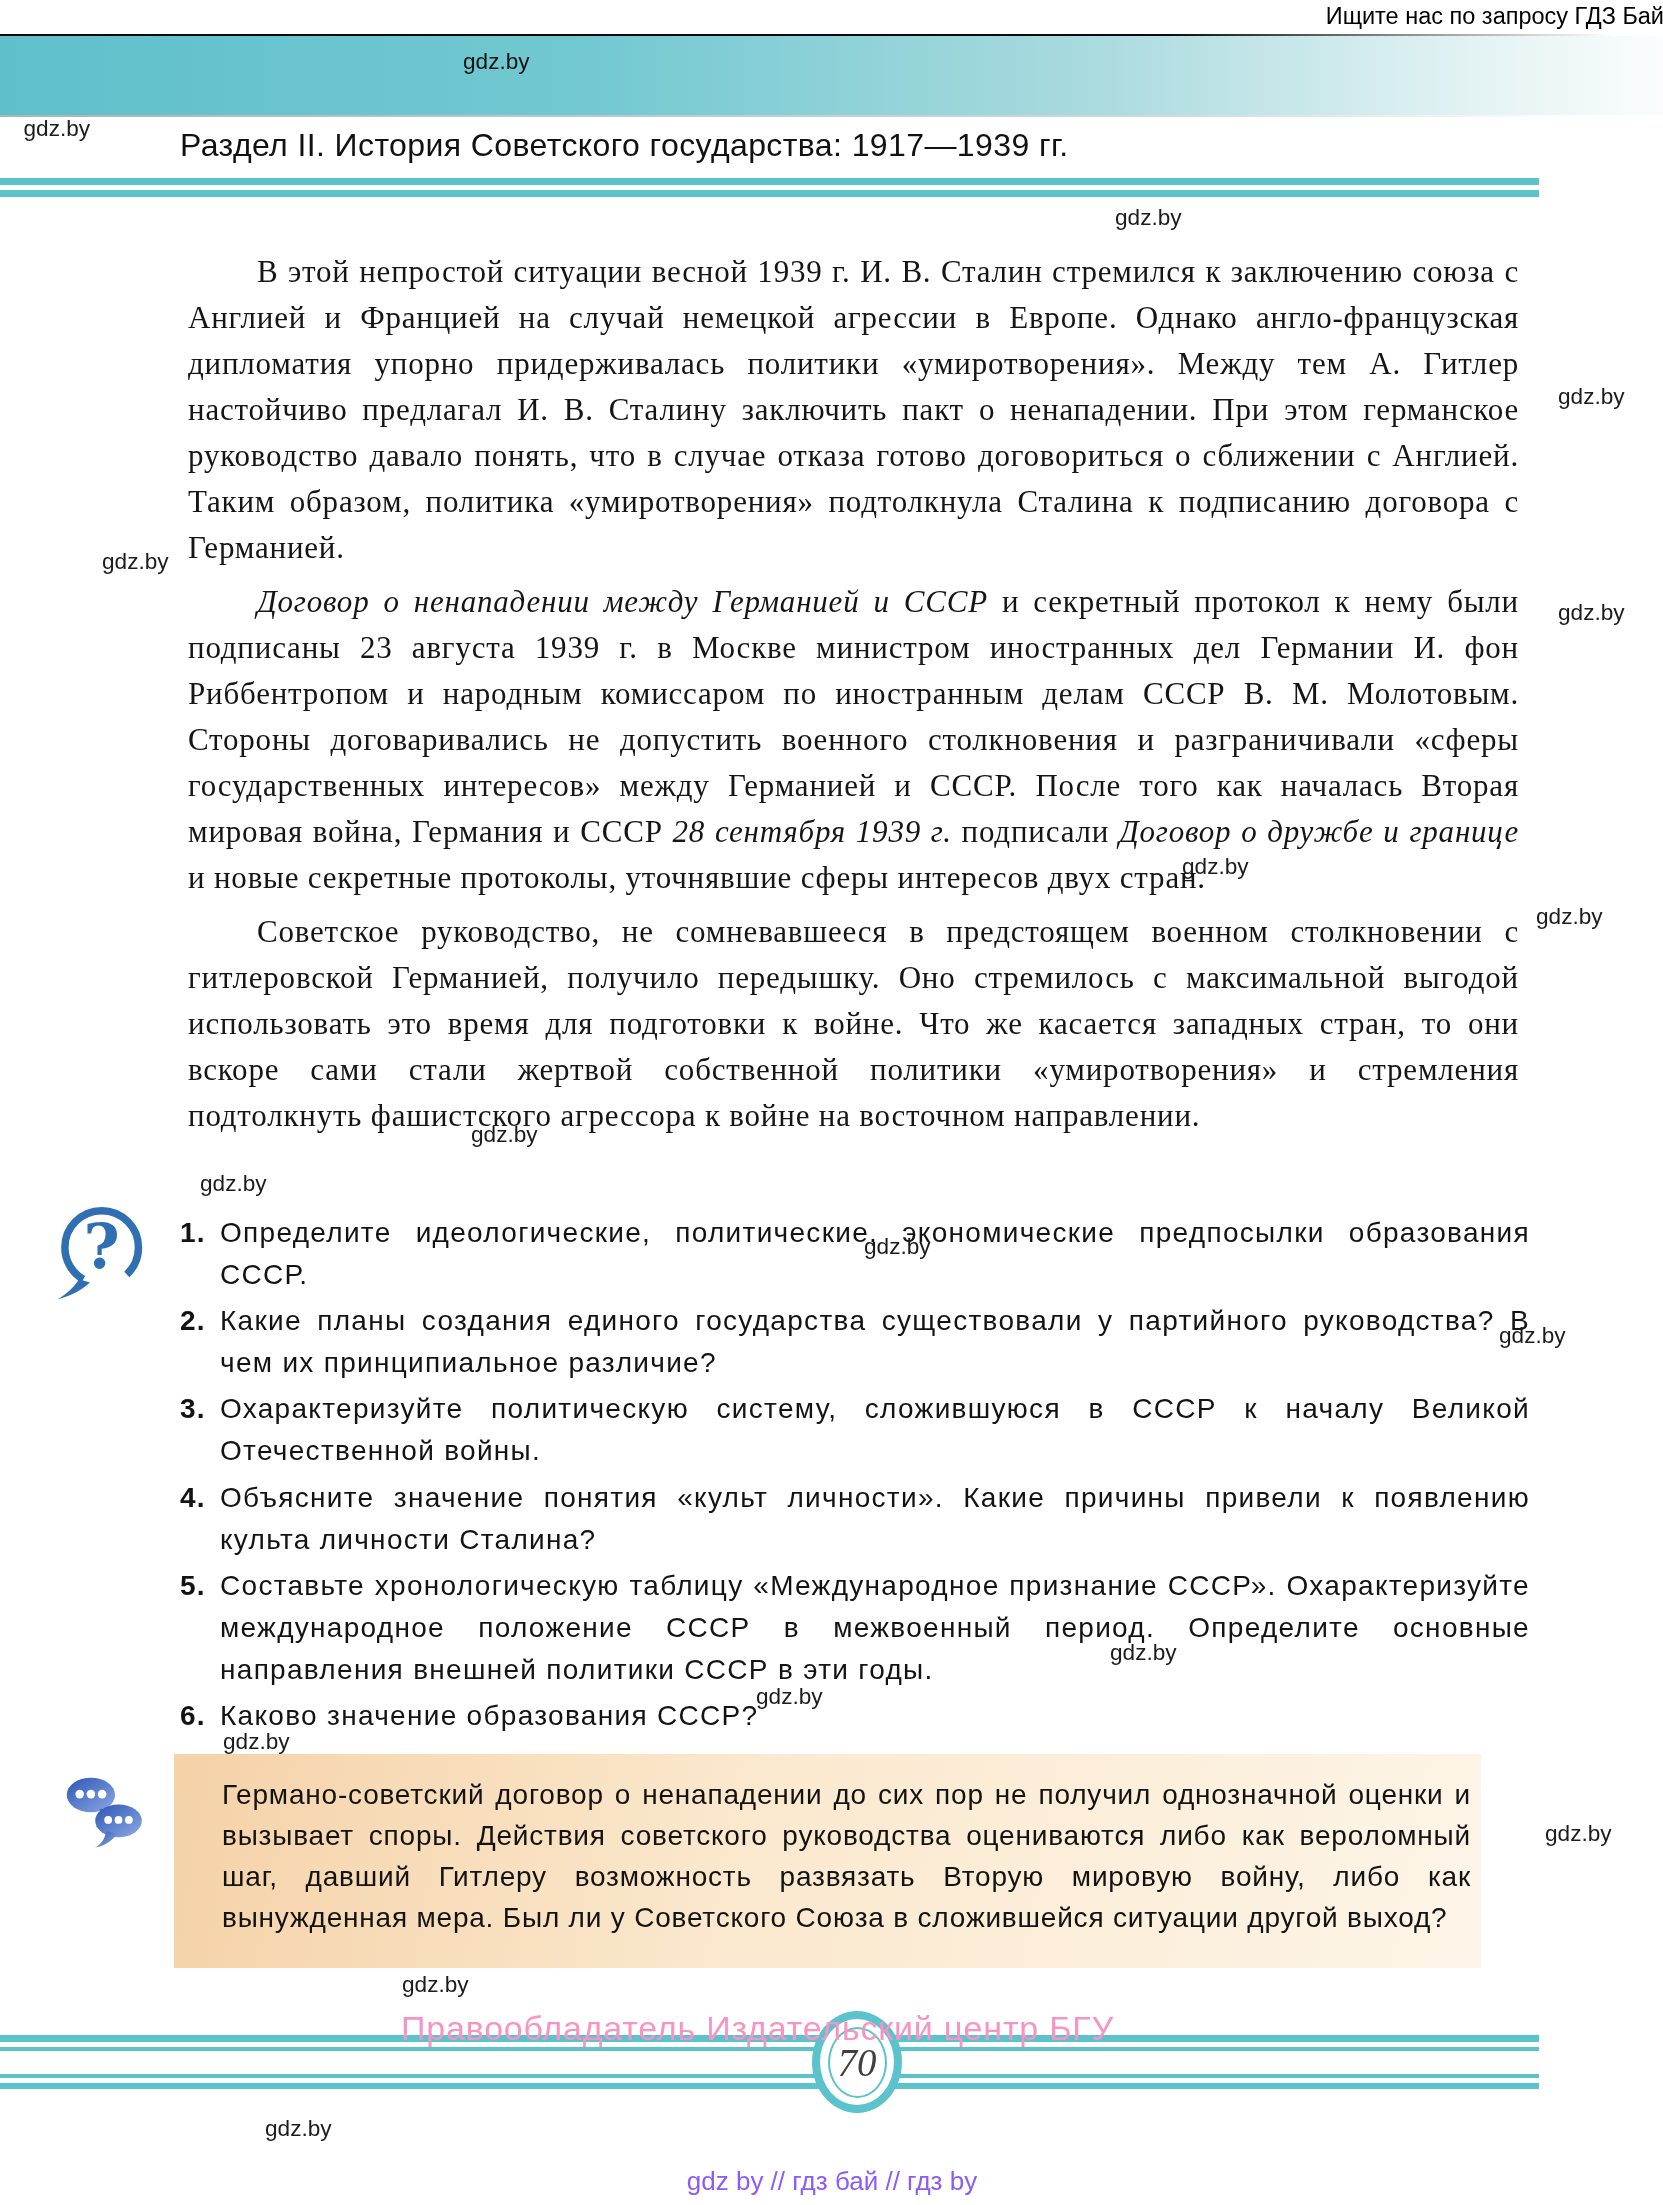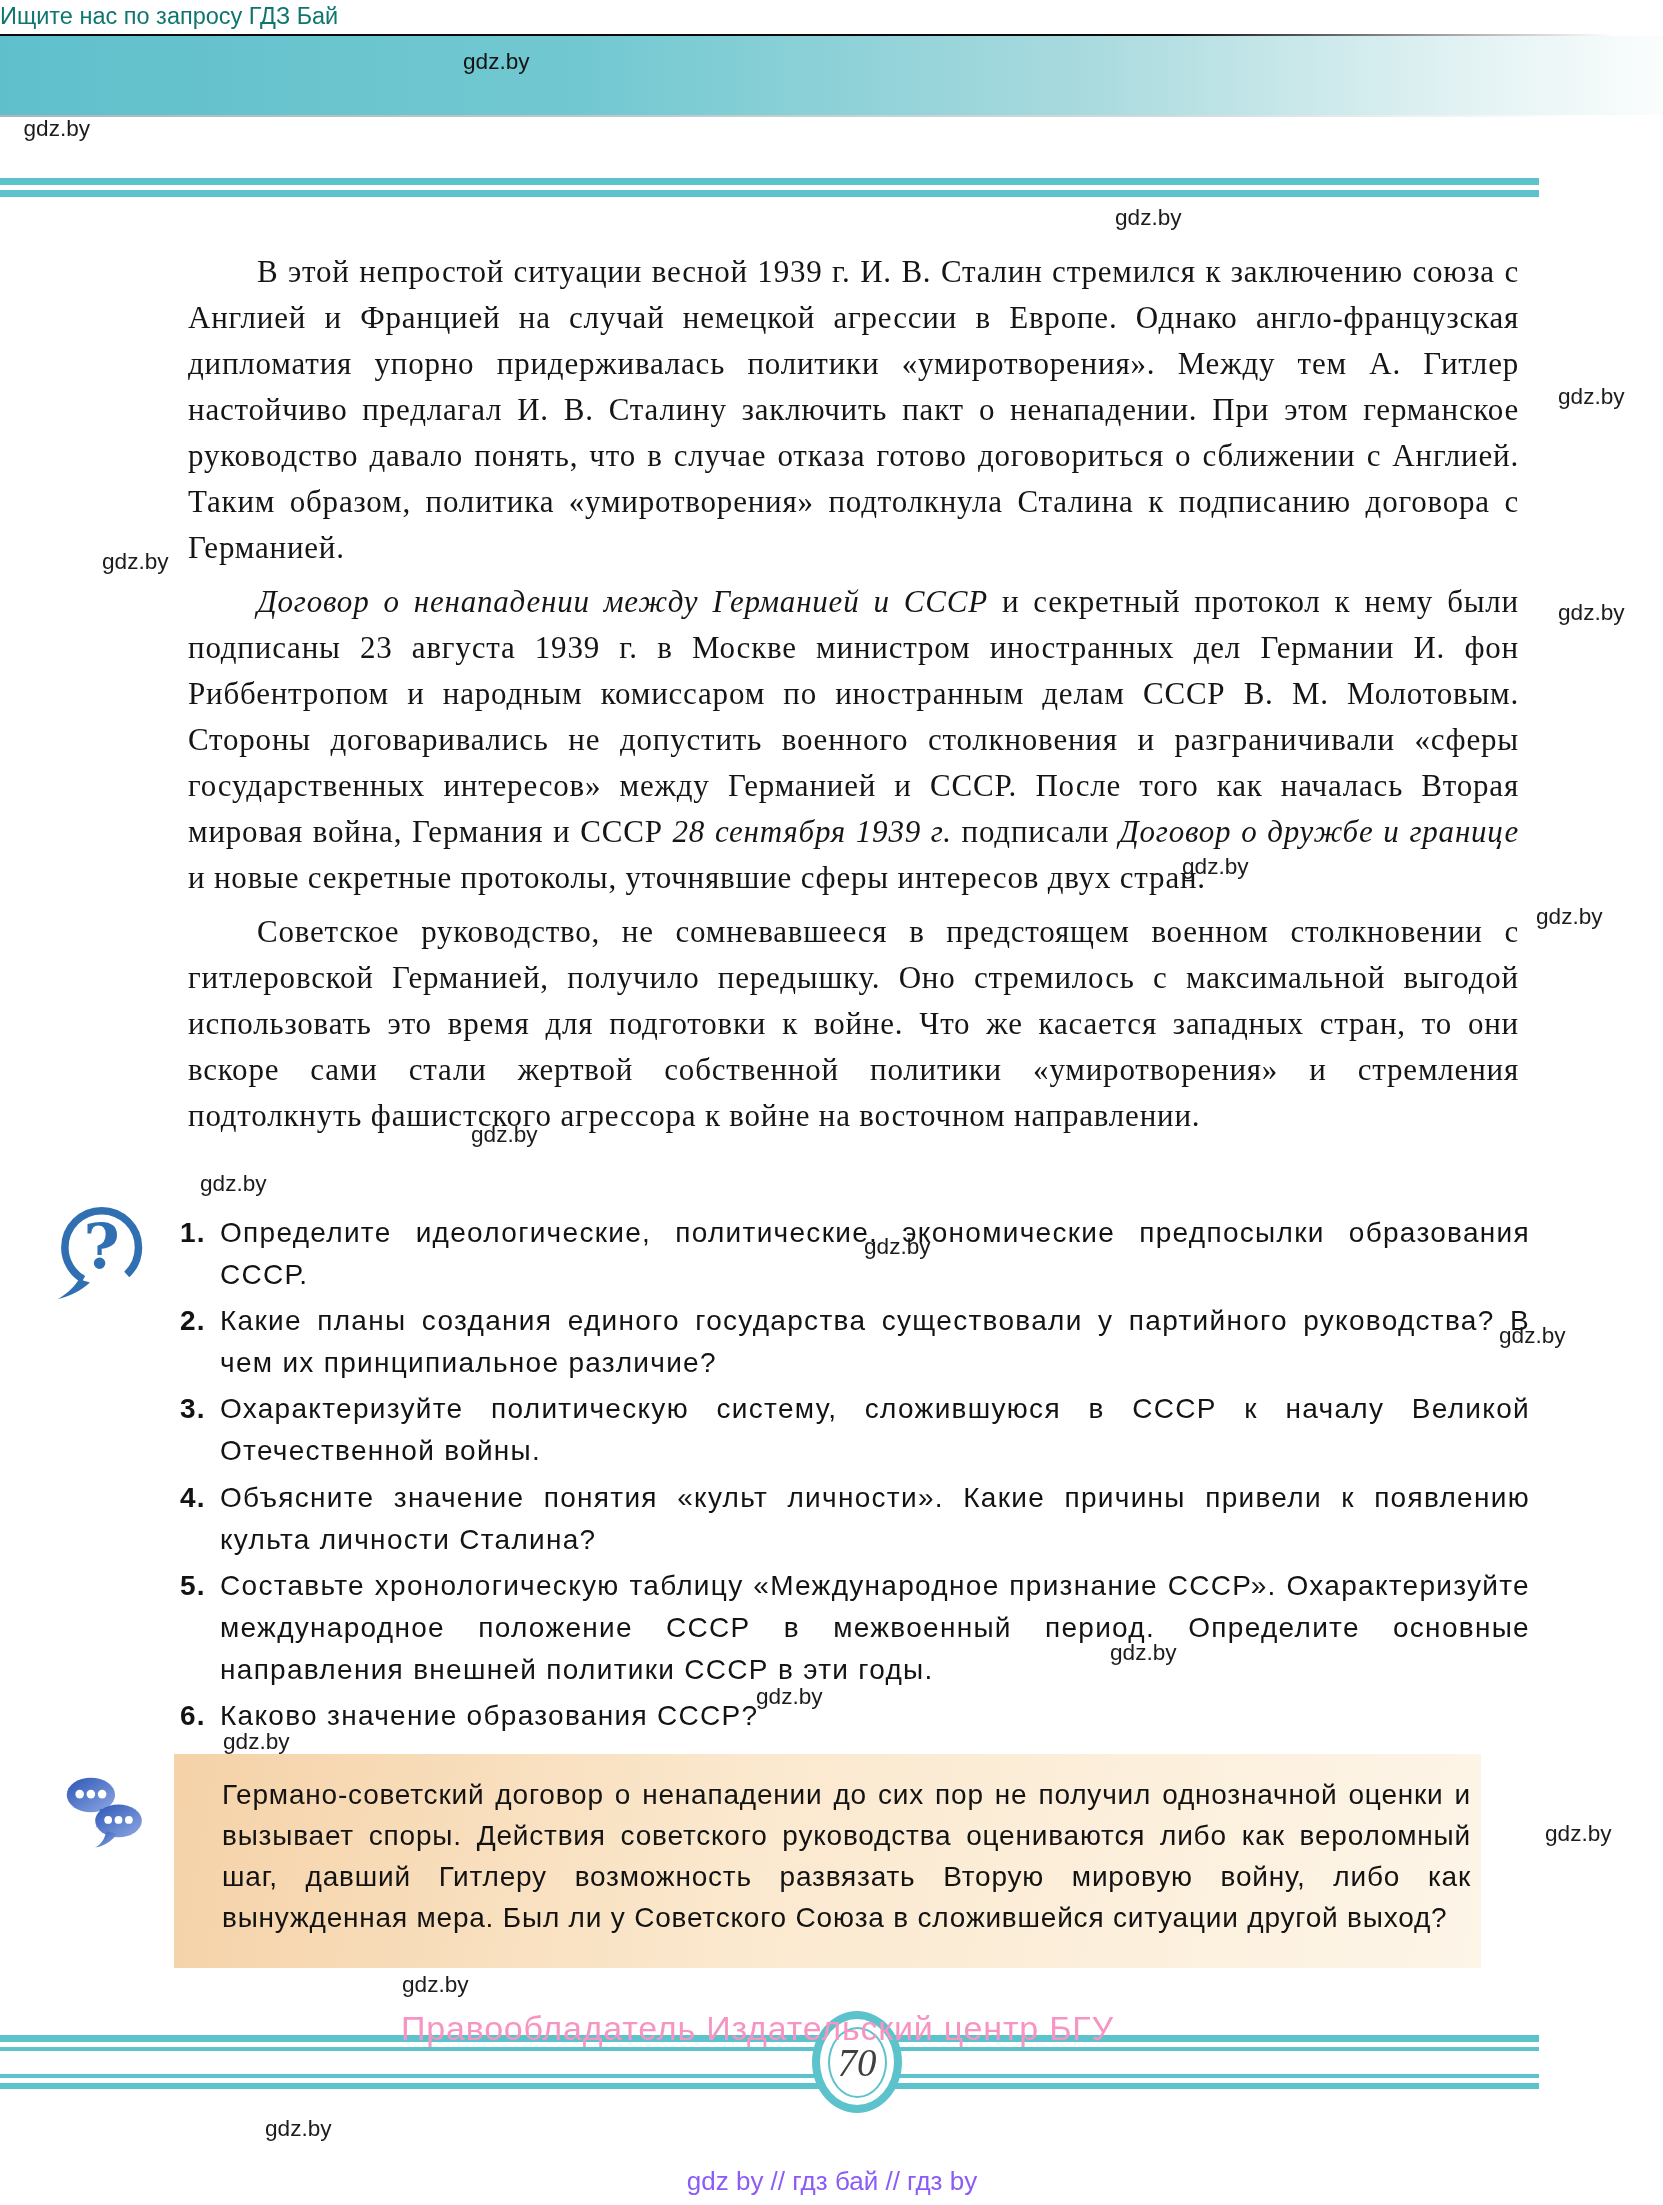--- a/index.html
+++ b/index.html
@@ -1,21 +1,21 @@
 <!DOCTYPE html>
 <html lang="ru" style="font-size:13.4px"><head>
 <meta charset="utf-8">
 <style>
   html,body{margin:0;padding:0;background:#ffffff;}
   .page{position:relative;width:1664px;height:2205px;background:#ffffff;overflow:hidden;
         font-family:"Liberation Serif",serif;color:#151515;}
 
   
-  .promo-top{position:absolute;left:0;top:2.5px;width:100%;text-align:left;
-             font-family:"Liberation Sans",sans-serif;font-size:23.5px;color:#0f766e;}
+  .promo-top{position:absolute;left:0;top:2.5px;width:100%;text-align:right;
+             font-family:"Liberation Sans",sans-serif;font-size:23.5px;color:#000000;}
   .banner-topline{position:absolute;left:0;top:34px;width:100%;height:2.5px;
              background:linear-gradient(90deg,#0a0a0a 0%,#0a0a0a 70%,rgba(10,10,10,0) 97%);}
   .top-banner{position:absolute;left:0;top:36px;width:100%;height:79px;
              background:linear-gradient(90deg,#5fc0cb 0%,#72c8d1 35%,#a8dade 65%,#e2f2f3 88%,#fbfdfd 100%);}
   .banner-underline{position:absolute;left:0;top:115px;width:100%;height:1.7px;
              background:linear-gradient(90deg,#a8b8ba 0%,#cfdadb 70%,rgba(207,218,219,0) 95%);}
   .banner-wm{position:absolute;left:463px;top:12.6px;font-family:"Liberation Sans",sans-serif;
              font-size:22.6px;color:#141414;}
 
   
@@ -91,20 +91,21 @@
   <span class="wm" style="left:864px;top:1234px;">gdz.by</span>
   <span class="wm" style="left:1499px;top:1323px;">gdz.by</span>
   <span class="wm" style="left:1110px;top:1640px;">gdz.by</span>
   <span class="wm" style="left:756px;top:1684px;">gdz.by</span>
   <span class="wm" style="left:223px;top:1729px;">gdz.by</span>
   <span class="wm" style="left:1545px;top:1821px;">gdz.by</span>
   <span class="wm" style="left:826px;top:1922px;">gdz.by</span>
   <span class="wm" style="left:402px;top:1972px;">gdz.by</span>
   <span class="wm" style="left:265px;top:2116px;">gdz.by</span>
 
+  <div class="page-title">Раздел II. История Советского государства: 1917—1939 гг.</div>
   <div class="rule rule-a"></div>
   <div class="rule rule-b"></div>
 
   <div class="main-text">
     <p><span>В этой непростой ситуации весной 1939 г. И. В. Сталин стремился к заключению союза с Англией и Францией на случай немецкой агрессии в Европе. Однако англо-французская дипломатия упорно придерживалась политики «умиротворения». Между тем А. Гитлер настойчиво предлагал И. В. Сталину заключить пакт о ненападении. При этом германское руководство давало понять, что в случае отказа готово договориться о сближении с Англией. Таким образом, политика «умиротворения» подтолкнула Сталина к подписанию договора с Германией.</span></p>
     <p><span class="it">Договор о ненападении между Германией и СССР</span><span> и секретный протокол к нему были подписаны 23 августа 1939 г. в Москве министром иностранных дел Германии И. фон Риббентропом и народным комиссаром по иностранным делам СССР В. М. Молотовым. Стороны договаривались не допустить военного столкновения и разграничивали «сферы государственных интересов» между Германией и СССР. После того как началась Вторая мировая война, Германия и СССР </span><span class="it">28 сентября 1939 г.</span><span> подписали </span><span class="it">Договор о дружбе и границе</span><span> и новые секретные протоколы, уточнявшие сферы интересов двух стран.</span></p>
     <p><span>Советское руководство, не сомневавшееся в предстоящем военном столкновении с гитлеровской Германией, получило передышку. Оно стремилось с максимальной выгодой использовать это время для подготовки к войне. Что же касается западных стран, то они вскоре сами стали жертвой собственной политики «умиротворения» и стремления подтолкнуть фашистского агрессора к войне на восточном направлении.</span></p>
   </div>
 
   <svg class="q-icon" viewBox="0 0 110 120">

